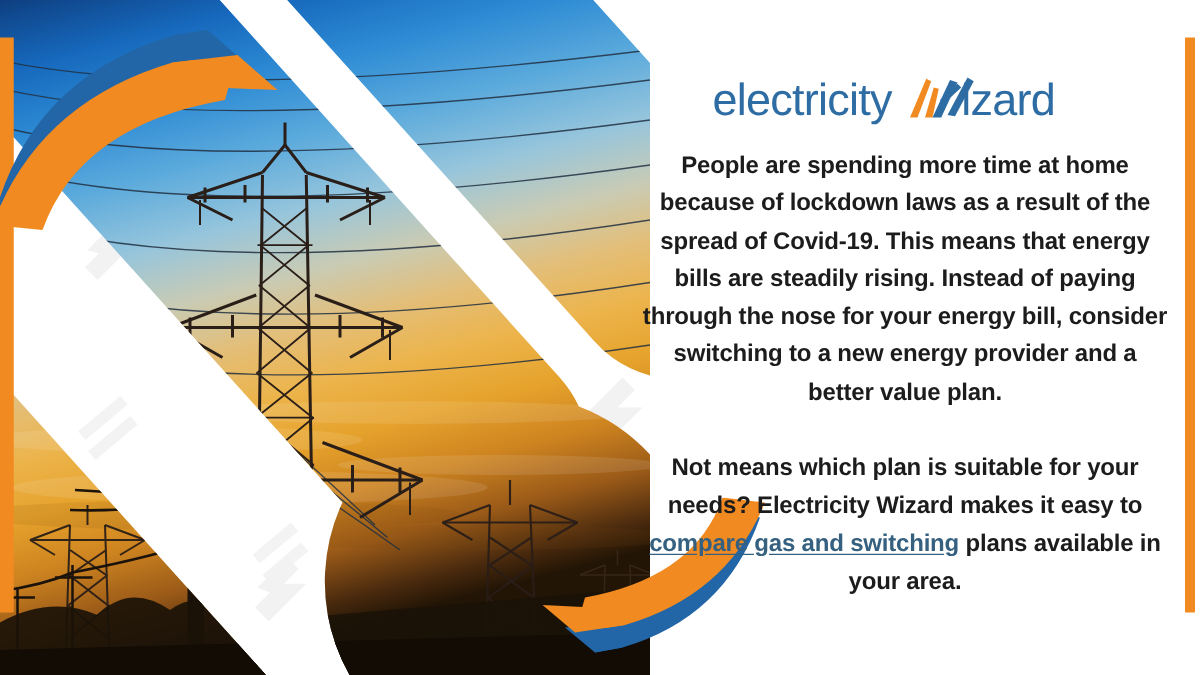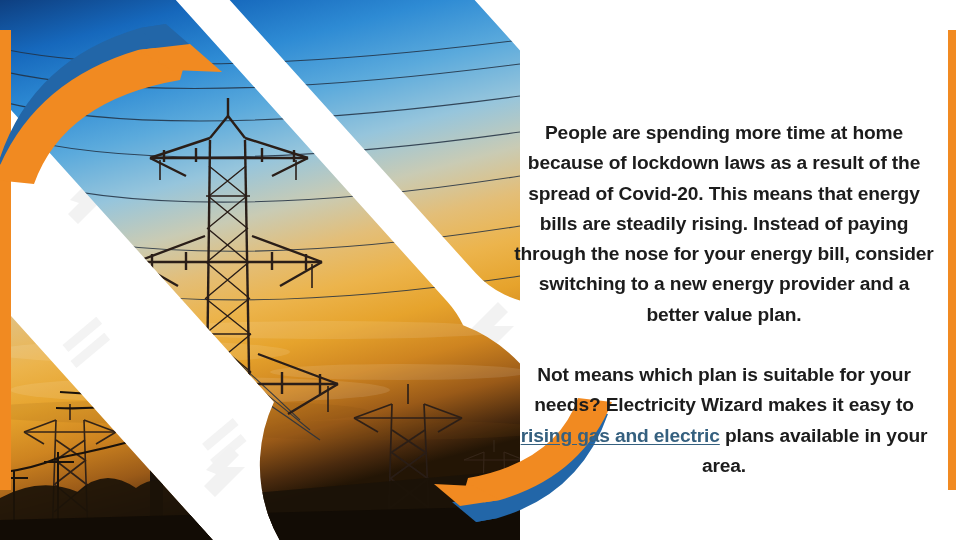--- a/index.html
+++ b/index.html
@@ -280,21 +280,36 @@
     <g transform="rotate(180 115 73)">
       <path d="M8 130 Q 36 50 118 26 L 140 22 L 132 50 Q 60 70 38 136 Z" fill="#2266A8"></path>
       <path d="M4 142 Q 34 68 116 44 L 156 38 L 148 66 Q 60 82 38 146 Z" fill="#F18A21"></path>
       <path d="M118 26 L140 22 L164 42 L134 44 Z" fill="#2266A8"></path>
       <path d="M116 44 L156 38 L182 60 L142 58 Z" fill="#F18A21"></path>
     </g>
   </svg>
 
   <div class="content">
 
+    <div class="logo" title="electricity Wizard">
+      <svg width="285" height="46" viewBox="0 0 285 46">
+        <text x="0" y="34" font-family="'Liberation Sans', sans-serif" font-size="36" letter-spacing="-0.6" fill="#2E6DA4">electricity</text>
+
+        <g>
+          <path d="M158 36 L171 5 L175 7 L164 36 Z" fill="#F18A21"></path>
+          <path d="M170 36 L177 12 L181 13 L176 36 Z" fill="#F18A21"></path>
+          <path d="M176 36 L190 6 L196 8 L183 36 Z" fill="#2E6DA4"></path>
+          <path d="M188 34 L204 4 L209 7 L194 35 Z" fill="#2E6DA4"></path>
+          <path d="M182 22 L196 9 L199 12 L185 25 Z" fill="#2E6DA4"></path>
+        </g>
+
+        <text x="199" y="34" font-family="'Liberation Sans', sans-serif" font-size="36" letter-spacing="-0.6" fill="#2E6DA4">izard</text>
+      </svg>
+    </div>
 
     <div class="copy">
-      <p class="para">People are spending more time at home because of lockdown laws as a result of the spread of Covid-20. This means that energy bills are steadily rising. Instead of paying through the nose for your energy bill, consider switching to a new energy provider and a better value plan.</p>
-
-      <p class="para"><span>Not means which plan is suitable for your needs? Electricity Wizard makes it easy to </span><a class="link" href="#">rising gas and electric</a><span> plans available in your area.</span></p>
+      <p class="para">People are spending more time at home because of lockdown laws as a result of the spread of Covid-19. This means that energy bills are steadily rising. Instead of paying through the nose for your energy bill, consider switching to a new energy provider and a better value plan.</p>
+
+      <p class="para"><span>Not means which plan is suitable for your needs? Electricity Wizard makes it easy to </span><a class="link" href="#">compare gas and switching</a><span> plans available in your area.</span></p>
     </div>
 
   </div>
 </div>
 
 </body></html>

